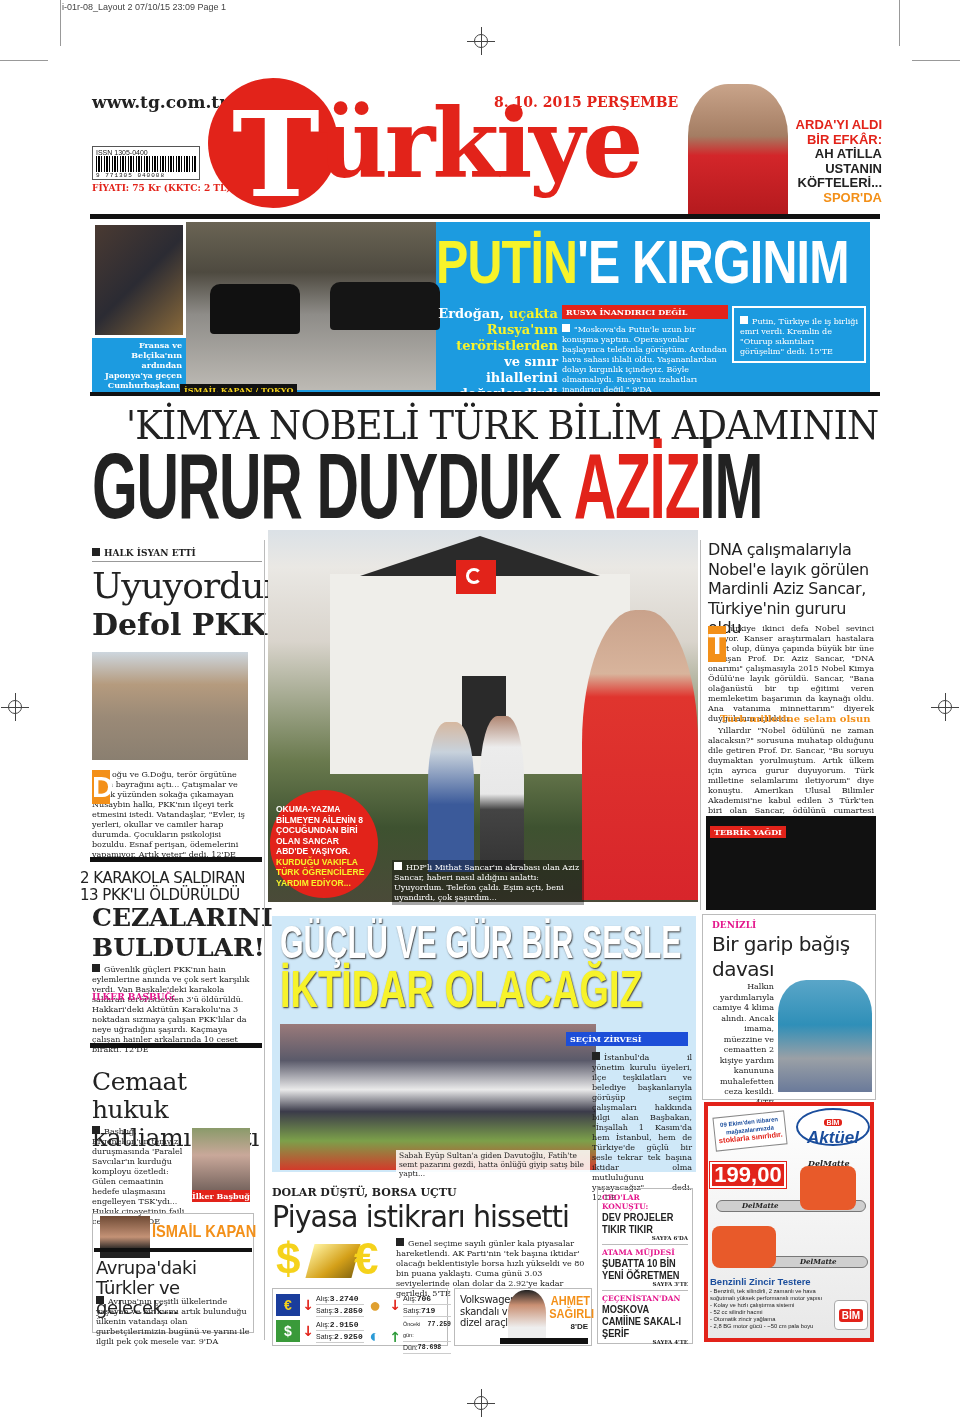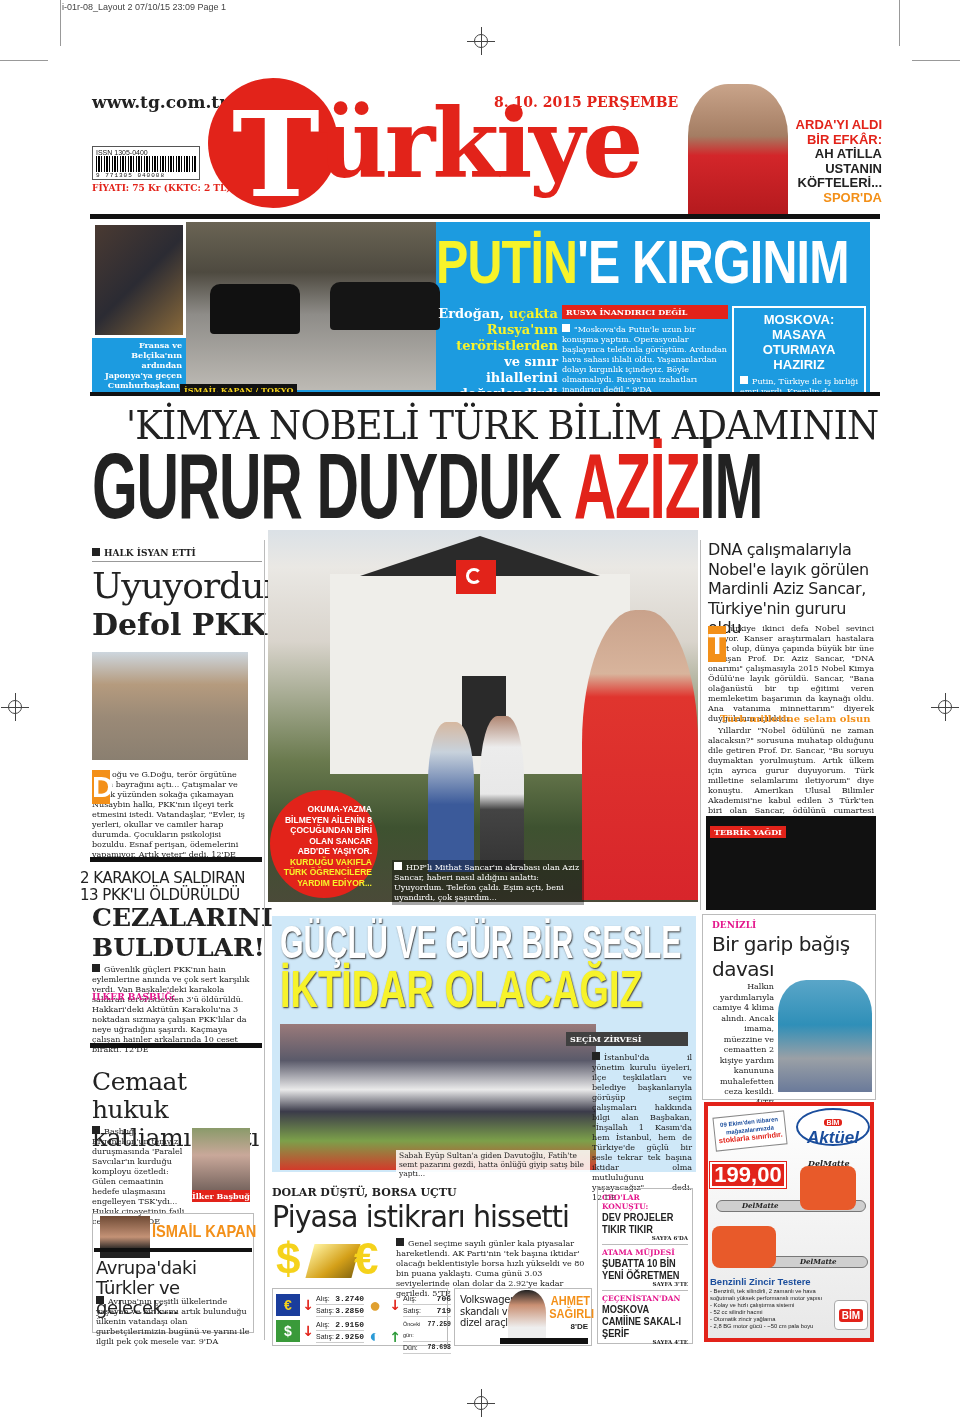--- a/index.html
+++ b/index.html
@@ -74,51 +74,51 @@
 .house-photo{left:268px;top:530px;width:430px;height:372px;background:linear-gradient(180deg,#dbe1e6 0,#eae8e4 10%,#d9d4cc 30%,#6a7a4e 62%,#3e5230 80%,#4a4a38 100%)}
 .house-roof{left:330px;top:536px;width:300px;height:40px;background:#2a2a2a;clip-path:polygon(10% 100%,50% 0,90% 100%)}
 .house-wall{left:330px;top:574px;width:300px;height:200px;background:#efeeea}
 .flag{left:456px;top:560px;width:40px;height:34px;background:#e2231a}
 .flag-moon{left:466px;top:568px;width:16px;height:16px;border-radius:50%;border:3px solid #fff;border-right-color:transparent}
 .door{left:462px;top:676px;width:44px;height:80px;background:#2a2a2a}
 .man-red{left:582px;top:610px;width:116px;height:290px;background:linear-gradient(180deg,#c9a28b 0,#d8b49c 22%,#e0352e 30%,#d8252b 100%);border-radius:46% 46% 0 0}
 .couple1{left:428px;top:722px;width:46px;height:150px;background:linear-gradient(180deg,#d6b8a0 0,#c8d2dc 20%,#3b5a9a 55%,#3b5a9a 100%);border-radius:40% 40% 0 0}
 .couple2{left:480px;top:716px;width:44px;height:156px;background:linear-gradient(180deg,#b08672 0,#ececec 20%,#e8e8e8 50%,#444 60%,#333 100%);border-radius:40% 40% 0 0}
 .bubble{left:270px;top:790px;width:108px;height:108px;border-radius:50%;background:#e2231a;padding:14px 6px 0}
-.bubble-text{text-align:right;font:bold 8.5px "Liberation Sans",sans-serif;line-height:10.5px;color:#fff}
+.bubble-text{text-align:left;font:bold 8.5px "Liberation Sans",sans-serif;line-height:10.5px;color:#fff}
 .bubble-text .y{color:#f7f32a}
 .house-cap{left:392px;top:860px;width:192px;font:8px "DejaVu Serif",serif;line-height:10px;color:#fff;background:rgba(0,0,0,.35);padding:2px}
 .dna-head{left:708px;top:540px;width:166px;font:16px "DejaVu Sans",sans-serif;line-height:19.5px;letter-spacing:-0.4px}
 .tdrop{left:708px;top:626px;width:18px;height:36px;background:#f39019;color:#fff;font:bold 30px "Liberation Sans",sans-serif;line-height:36px;text-align:center}
 .dna-body{left:708px;top:624px;width:166px;font:8px "DejaVu Serif",serif;line-height:10px;text-align:justify;text-indent:22px}
 .selam{left:720px;top:713px;font:bold 10px "DejaVu Serif",serif;color:#f39019}
 .selam-body{left:708px;top:726px;width:166px;font:8px "DejaVu Serif",serif;line-height:10px;text-align:justify;text-indent:10px}
 .tebrik-box{left:706px;top:816px;width:170px;height:94px;background:#111;padding:4px}
 .tebrik-lbl{display:inline-block;background:#e2231a;color:#fff;font:bold 8px "DejaVu Serif",serif;padding:1px 4px}
 .tebrik-head{color:#f7f32a;font:bold 16px "DejaVu Serif",serif;line-height:20px}
 .tebrik-body{color:#fff;font:8px "DejaVu Serif",serif;line-height:10px}
 .guclu-band{left:272px;top:916px;width:424px;height:256px;background:#cfe8f8}
 .guclu-1{left:280px;top:918px;font:bold 46px "Liberation Sans",sans-serif;color:#fff;line-height:48px;white-space:nowrap;transform:scaleX(0.66);transform-origin:left top;text-shadow:1px 1px 2px #333}
 .guclu-2{left:280px;top:962px;font:bold 52px "Liberation Sans",sans-serif;color:#f7f32a;line-height:54px;white-space:nowrap;transform:scaleX(0.73);transform-origin:left top;text-shadow:1px 1px 2px #333}
 .market-photo{left:280px;top:1024px;width:316px;height:146px;background:linear-gradient(180deg,#9a7a7a 0,#5a5a6a 25%,#eaeaea 45%,#3b3b4a 60%,#7ca04a 80%,#d33a2a 100%)}
 .market-cap{left:396px;top:1150px;width:194px;font:7.5px "DejaVu Serif",serif;line-height:9px;background:rgba(255,255,255,.85);padding:1px 3px}
-.secim-lbl{left:566px;top:1032px;width:122px;background:#404040;color:#fff;font:bold 8px "DejaVu Serif",serif;padding:2px 4px}
+.secim-lbl{left:566px;top:1032px;width:122px;background:#1d4ed8;color:#fff;font:bold 8px "DejaVu Serif",serif;padding:2px 4px}
 .secim-body{left:592px;top:1052px;width:100px;font:8px "DejaVu Serif",serif;line-height:10px;text-align:justify}
 .dolar-lbl{left:272px;top:1186px;font:bold 11px "DejaVu Serif",serif}
 .piyasa{left:272px;top:1198px;font:31px "DejaVu Sans",sans-serif;line-height:36px;letter-spacing:-1px;white-space:nowrap;transform:scaleX(0.92);transform-origin:left top}
 .gold-dollar{left:276px;top:1236px;font:bold 44px "Liberation Sans",sans-serif;color:#f5d21b;line-height:46px}
 .gold-bar{left:310px;top:1244px;width:46px;height:34px;background:linear-gradient(135deg,#fff3a0,#d4a019 60%,#8a6a10);transform:skewX(-15deg)}
 .gold-euro{left:354px;top:1236px;font:bold 44px "Liberation Sans",sans-serif;color:#f5d21b;line-height:46px}
 .piy-body{left:396px;top:1238px;width:196px;font:8px "DejaVu Serif",serif;line-height:10px}
 .market-box{left:272px;top:1288px;width:176px;height:58px;border:1px solid #bbb}
 .mk-row{position:absolute;display:flex;align-items:center;gap:2px}
 .mk-icon{width:24px;height:22px;display:flex;align-items:center;justify-content:center;font:bold 14px "Liberation Sans",sans-serif}
 .mk-arrow{font:bold 14px "DejaVu Sans",sans-serif;width:12px;text-align:center}
 .mk-vals{font:7px "Liberation Sans",sans-serif;line-height:11px;width:48px}
-.mk-vals div{display:flex;justify-content:space-between;border-bottom:1px solid #ccc}
+.mk-vals div{display:flex;border-bottom:1px solid #ccc}
 .mk-vals b{font-family:"Liberation Mono",monospace;font-size:8px}
 .sagirli-box{left:454px;top:1288px;width:138px;height:58px;border:1px solid #bbb}
 .sag-topic{left:460px;top:1294px;width:60px;font:10px "DejaVu Sans",sans-serif;line-height:11.5px;letter-spacing:-0.3px}
 .sag-photo{left:508px;top:1290px;width:38px;height:50px;background:linear-gradient(180deg,#222 0,#c98f72 30%,#eee 75%);border-radius:45% 45% 0 0}
 .sag-name{left:542px;top:1294px;width:48px;text-align:right;font:bold 13px "Liberation Sans",sans-serif;color:#f39019;line-height:13px;transform:scaleX(0.85);transform-origin:right top}
 .sag-page{left:548px;top:1322px;width:40px;text-align:right;font:bold 8px "Liberation Sans",sans-serif}
 .sag-bar{left:500px;top:1338px;width:88px;height:6px;background:#111}
 .teaser-box{left:597px;top:1188px;width:96px;height:156px;border:1px solid #bbb;padding:4px}
 .tz-lbl{font:bold 7.5px "DejaVu Serif",serif;color:#e4168c}
 .tz-head{font:bold 10.5px "Liberation Sans",sans-serif;line-height:12px;transform:scaleX(0.88);transform-origin:left top;white-space:nowrap}
@@ -196,21 +196,20 @@
 <div class="abs erd-line">
   <span>Erdoğan,</span>
   <span class="y">uçakta Rusya'nın teröristlerden</span>
   <span>ve sınır ihlallerini değerlendirdi</span>
 </div>
 <div class="abs rus-box">
   <span class="rus-label">RUSYA İNANDIRICI DEĞİL</span>
   <div class="rus-body"><span class="lbl-sq" style="background:#fff"></span><span>"Moskova'da Putin'le uzun bir konuşma yaptım. Operasyonlar başlayınca telefonla görüştüm. Ardından hava sahası ihlali oldu. Yaşananlardan dolayı kırgınlık içindeyiz. Böyle olmamalıydı. Rusya'nın izahatları inandırıcı değil." 9'DA</span></div>
 </div>
 <div class="abs mos-box">
-  <div class="mos-title">MOSKOVA: MASAYA OTURMAYA HAZIRIZ</div>
   <div class="mos-body"><span class="lbl-sq" style="background:#fff"></span><span>Putin, Türkiye ile iş birliği emri verdi. Kremlin de "Oturup sıkıntıları görüşelim" dedi. 15'TE</span></div>
 </div>
 <div class="abs rule-mid"></div>
 
 <div class="abs kicker">'KİMYA NOBELİ TÜRK BİLİM ADAMININ</div>
 <div class="abs big">
   <span>GURUR DUYDUK </span><span class="r">AZİZ</span><span>İM</span>
 </div>
 
 <div class="abs halk"><span class="lbl-sq"></span><span>HALK İSYAN ETTİ</span></div>

